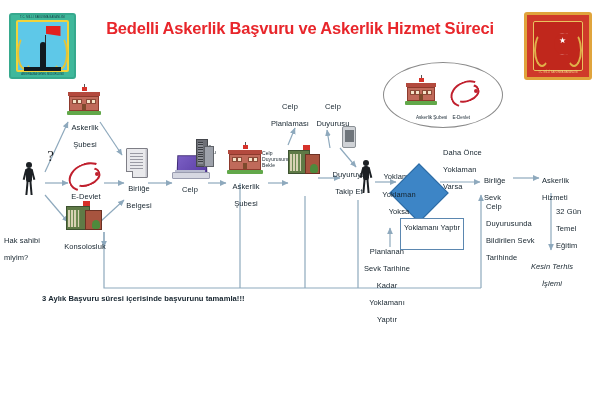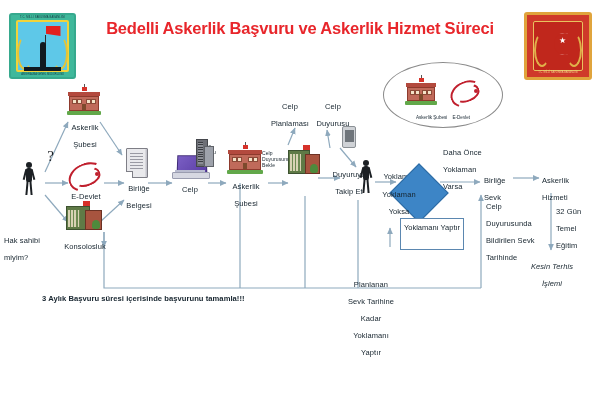--- a/index.html
+++ b/index.html
@@ -594,21 +594,21 @@
 
   <div class="lbl left" style="left:443px; top:144px; width:56px;">Daha Önce
 Yoklaman
 Varsa</div>
 
   <div id="yoklama-box">
     <div class="txt">Yoklamanı
 Yaptır</div>
   </div>
 
-  <div class="lbl" style="left:340px; top:243px; width:62px;margin-top:33px;">Planlanan
+  <div class="lbl" style="left:356px; top:243px; width:62px;">Planlanan
 Sevk Tarihine
 Kadar
 Yoklamanı
 Yaptır</div>
 
   <div class="lbl left" style="left:484px; top:172px; width:42px;">Birliğe
 Sevk</div>
 
   <div class="lbl left" style="left:486px; top:198px; width:60px;">Celp
 Duyurusunda

